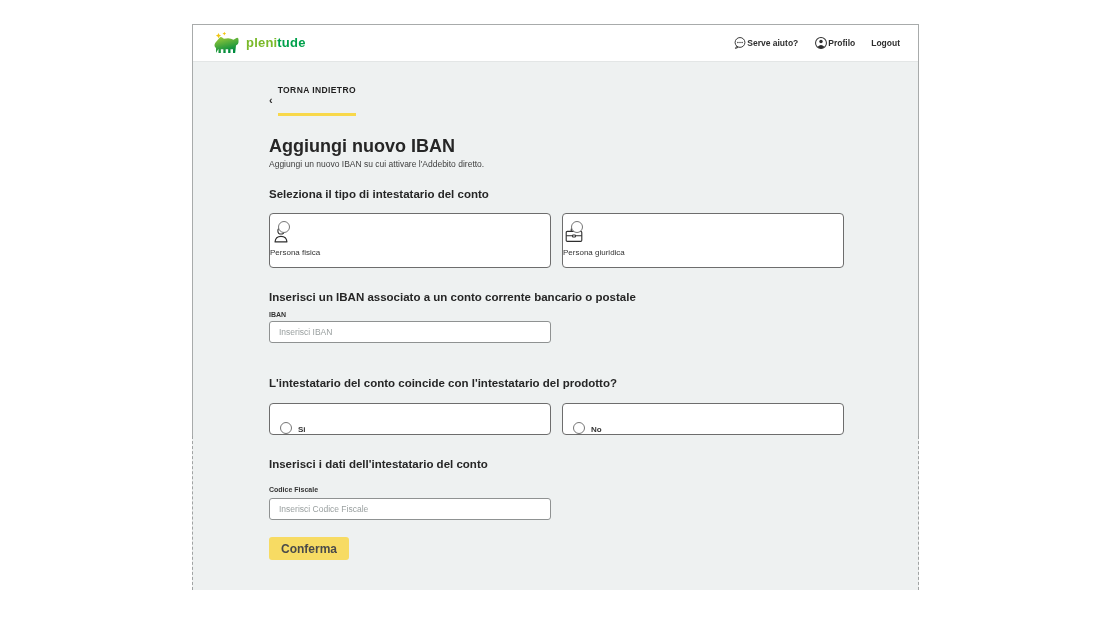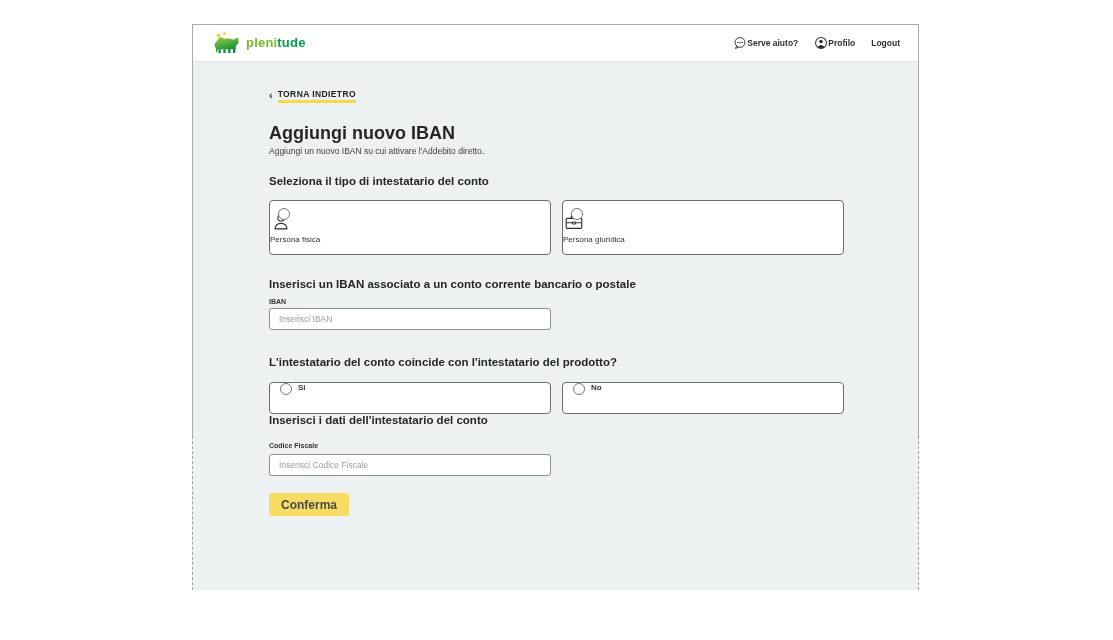--- a/index.html
+++ b/index.html
@@ -24,48 +24,48 @@
   .header-right { display:flex; align-items:center; gap:16px; }
   .header-item { display:flex; align-items:center; gap:0; font-size:8.5px; font-weight:700; color:#2e2e2e; cursor:pointer; }
 
   
   .content { height:528px; background:#eef1f1; padding:23px 0 0 77px; }
   .inner { width:575px; }
 
   .back-link { display:inline-flex; align-items:center; gap:5px; cursor:pointer; }
   .back-chevron { font-size:11px; font-weight:700; color:#2e2e2e; line-height:1; }
   .back-label { font-size:8.5px; font-weight:700; letter-spacing:.4px; color:#1f1f1f;
-    border-bottom:3px solid #f8d84a; padding-bottom:1px; }
+    border-bottom:3px solid #f8d84a; padding-bottom:18px; }
 
   .page-title { margin-top:20px; font-size:18px; font-weight:700; color:#262626; }
   .page-subtitle { margin-top:2px; font-size:8.5px; color:#3e3e3e; }
 
   .section-heading { font-size:11.5px; font-weight:700; color:#262626; }
   .sh-1 { margin-top:19px; }
   .sh-2 { margin-top:23px; }
-  .sh-3 { margin-top:26px; }
-  .sh-4 { }
+  .sh-3 { margin-top:34px; }
+  .sh-4 { margin-top:23px; }
 
   .cards-row { display:flex; gap:11px; margin-top:13px; }
   .type-card { position:relative; width:282px; height:55px; background:#fff;
     border:1px solid #6d6d6d; border-radius:4px;
     display:flex; flex-direction:column; align-items:flex-start; justify-content:center; gap:2px; cursor:pointer; }
   .radio { width:12px; height:12px; border:1.4px solid #767676; border-radius:50%; background:#fff; flex:none; cursor:pointer; }
   .type-card .radio { position:absolute; top:7px; left:8px; }
   .type-card-label { font-size:8px; color:#333; }
 
   .field-label { font-size:7px; font-weight:700; color:#333; }
   .text-input { display:block; width:282px; height:21px; border:1px solid #8f9292; border-radius:3px;
     background:#fff; padding:10px 9px; font-size:8.5px; color:#333; font-family:"Liberation Sans", sans-serif; outline:none; }
   .text-input::placeholder { color:#9aa0a0; }
 
   .iban-label { margin:14px 0 5px; }
   .choice-row { display:flex; gap:11px; margin-top:14px; }
   .choice-card { width:282px; height:32px; background:#fff; border:1px solid #6d6d6d; border-radius:4px;
-    display:flex; align-items:flex-start; gap:6px; padding-left:10px; cursor:pointer; }
+    display:flex; align-items:flex-end; gap:6px; padding-left:10px; cursor:pointer; }
   .choice-label { font-size:8px; font-weight:700; color:#333; }
 
   .fields-row { display:flex; gap:11px; margin-top:15px; }
   .field-col .field-label { display:block; margin-bottom:5px; }
 
   .cf-block { margin-top:16px; }
   .cf-block .field-label { display:block; margin-bottom:5px; }
 
   .confirm-btn { margin-top:17px; width:80px; height:23px; background:#f7db63; border:none; border-radius:3px;
     font-size:12px; font-weight:700; color:#4a4a4a; font-family:"Liberation Sans", sans-serif; cursor:pointer; }

